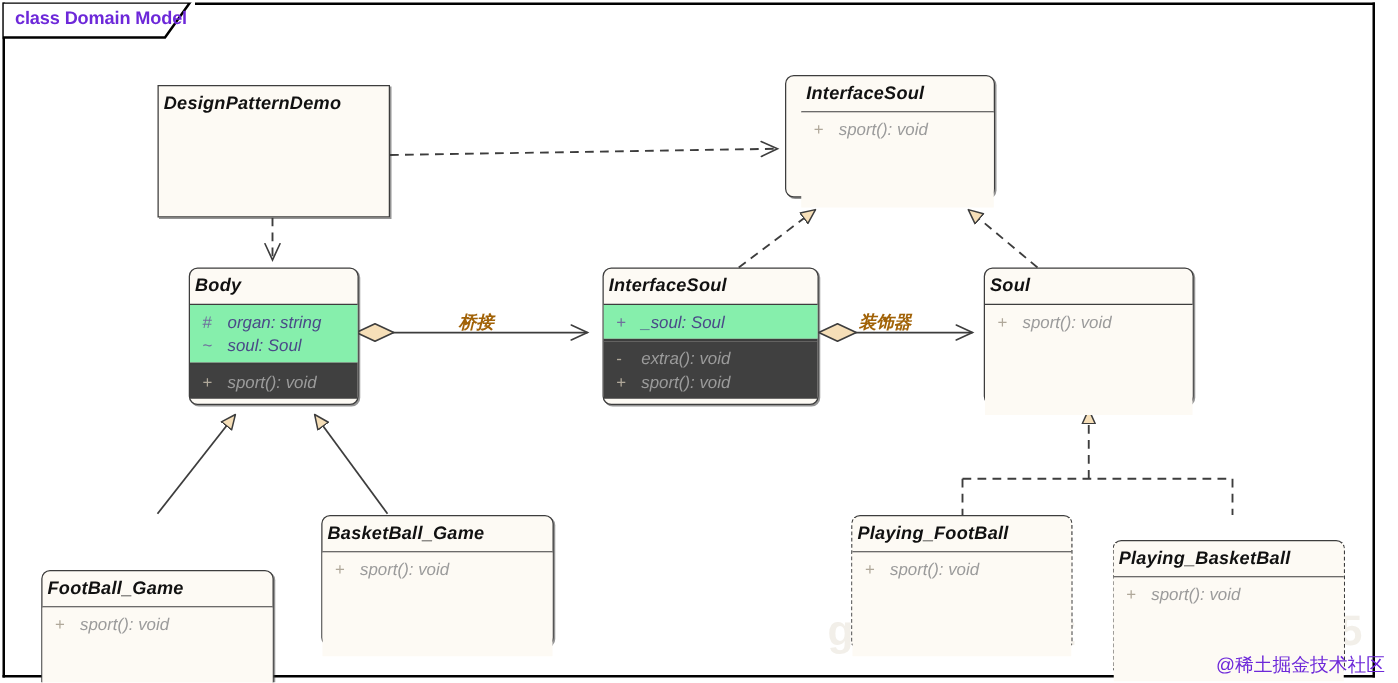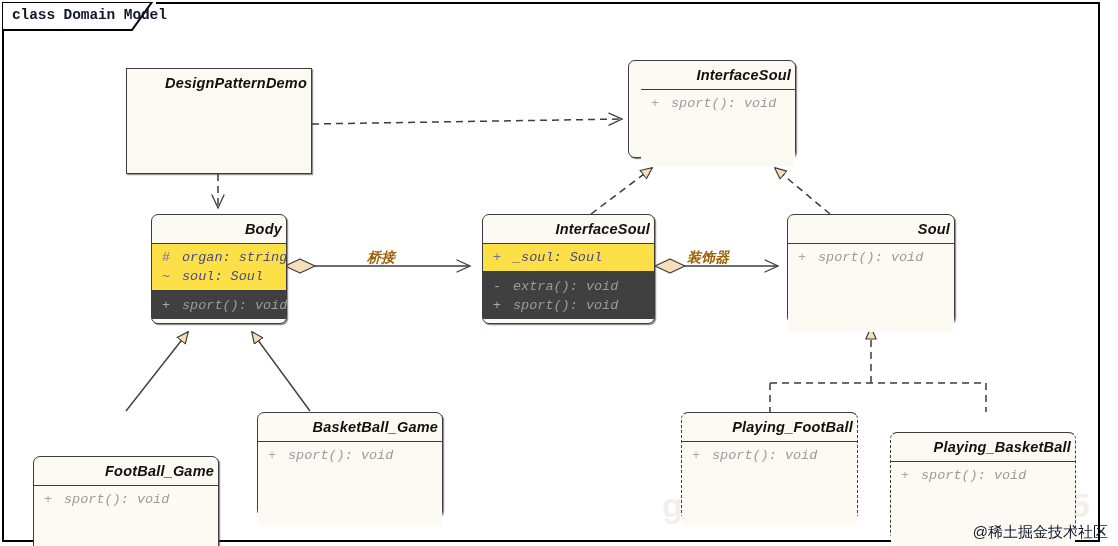--- a/index.html
+++ b/index.html
@@ -43,41 +43,40 @@
     width: 160px;
     height: 28px;
   }
   #frame-title-tab svg { display: block; }
   #frame-title-text {
     position: absolute;
     left: 12px;
     top: 7px;
     font-size: 14.5px;
     font-weight: bold;
-    color: #0f172a;
+    color: #6d28d9;
     letter-spacing: -0.1px;
     white-space: nowrap;
-    font-family: Liberation Mono, monospace;
   }
   
   .wm-csdn {
     position: absolute;
     font-size: 34px;
     color: #f2efe9;
     font-weight: bold;
     white-space: nowrap;
     letter-spacing: 1px;
     user-select: none;
   }
   #wm-brand {
     position: absolute;
     right: 10px;
     bottom: 4px;
     font-size: 15px;
-    color: #0f172a;
+    color: #6d28d9;
     white-space: nowrap;
     user-select: none;
     margin-left: 40px;
   }
   
   #links {
     position: absolute;
     left: 0;
     top: 0;
     width: 1118px;
@@ -87,38 +86,37 @@
   
   .umlbox {
     position: absolute;
     box-sizing: border-box;
     background: #fdfaf4;
     border: 1.4px solid #3d3d3d;
     border-radius: 7px 7px 7px 7px;
     box-shadow: 1.2px 1.2px 0 rgba(60,60,60,0.55);
   }
   .umlbox .cname {
-    text-align: right;
+    text-align: left;
     font-style: italic;
     font-weight: bold;
     font-size: 14.5px;
     color: #111111;
     padding: 6px 4px 6px 4px;
     white-space: nowrap;
     letter-spacing: 0.2px;
   }
   .umlbox .sep {
     height: 1.4px;
     background: #3d3d3d;
   }
   .umlbox .compartment {
     padding: 4px 0 4px 0;
-    font-family: Liberation Mono, monospace;
-  }
-  .umlbox .attrs { background: #fde047; }
+  }
+  .umlbox .attrs { background: #86efac; }
   .umlbox .ops  { background: #404040; }
   .umlbox .member {
     font-style: italic;
     font-size: 13.5px;
     color: #9b9b9b;
     white-space: nowrap;
     line-height: 19px;
     padding-left: 10px;
   }
   .umlbox .member.attr { color: #4a4a88; }

